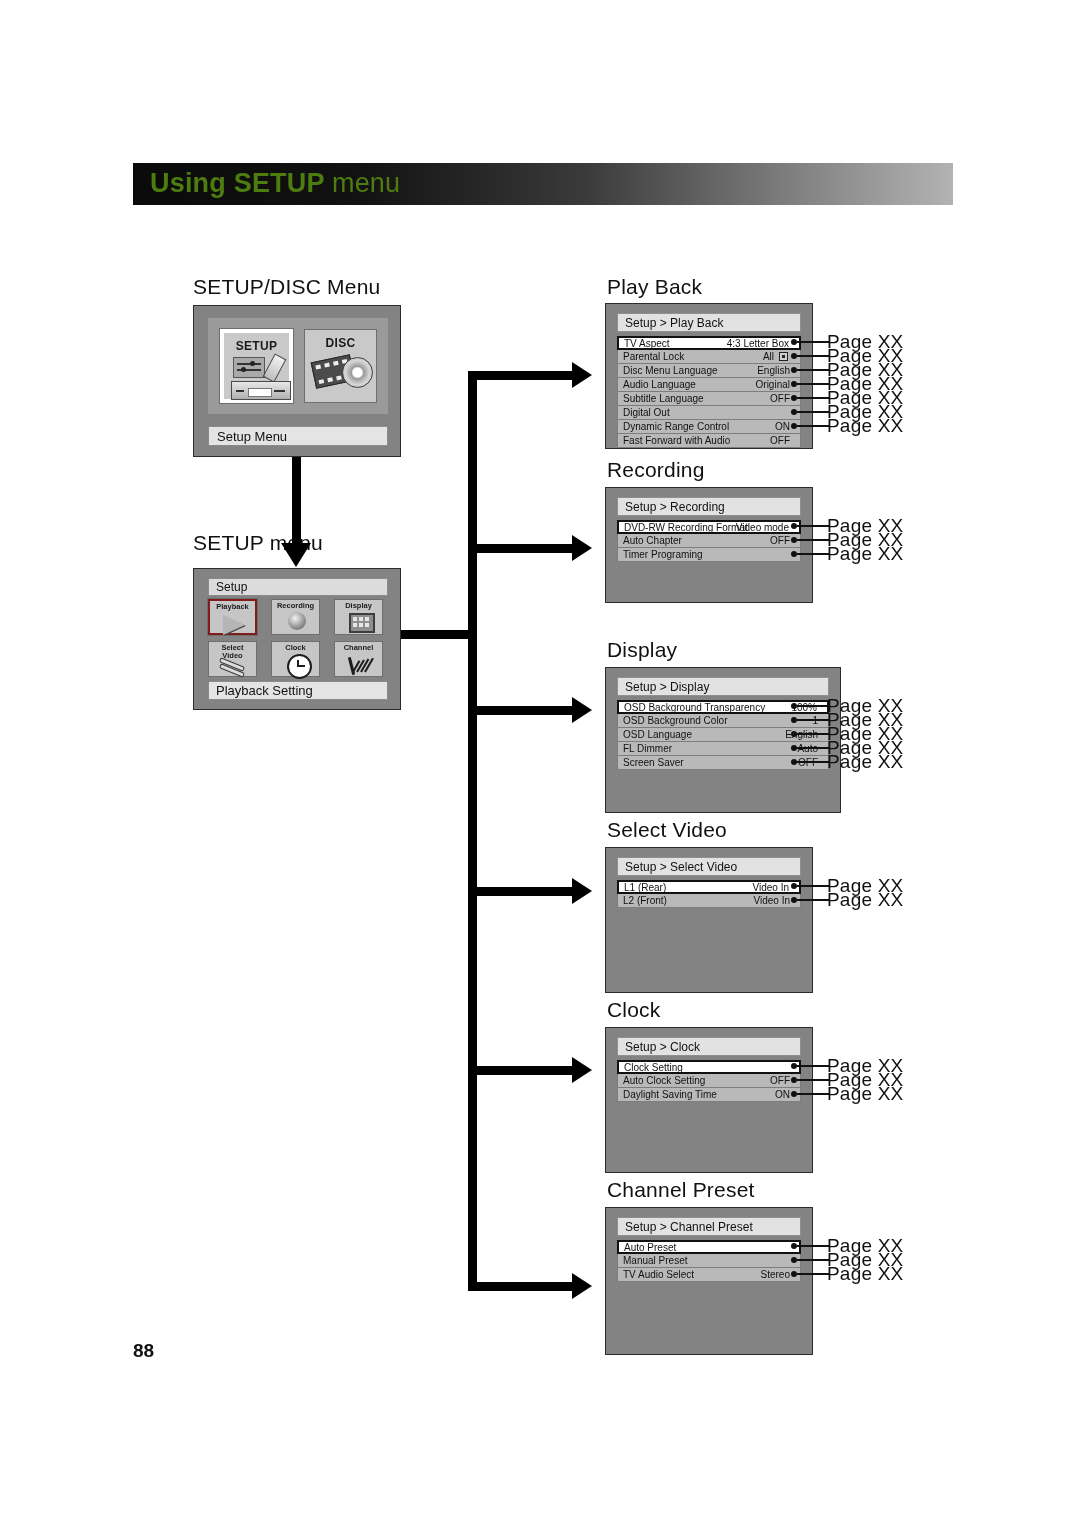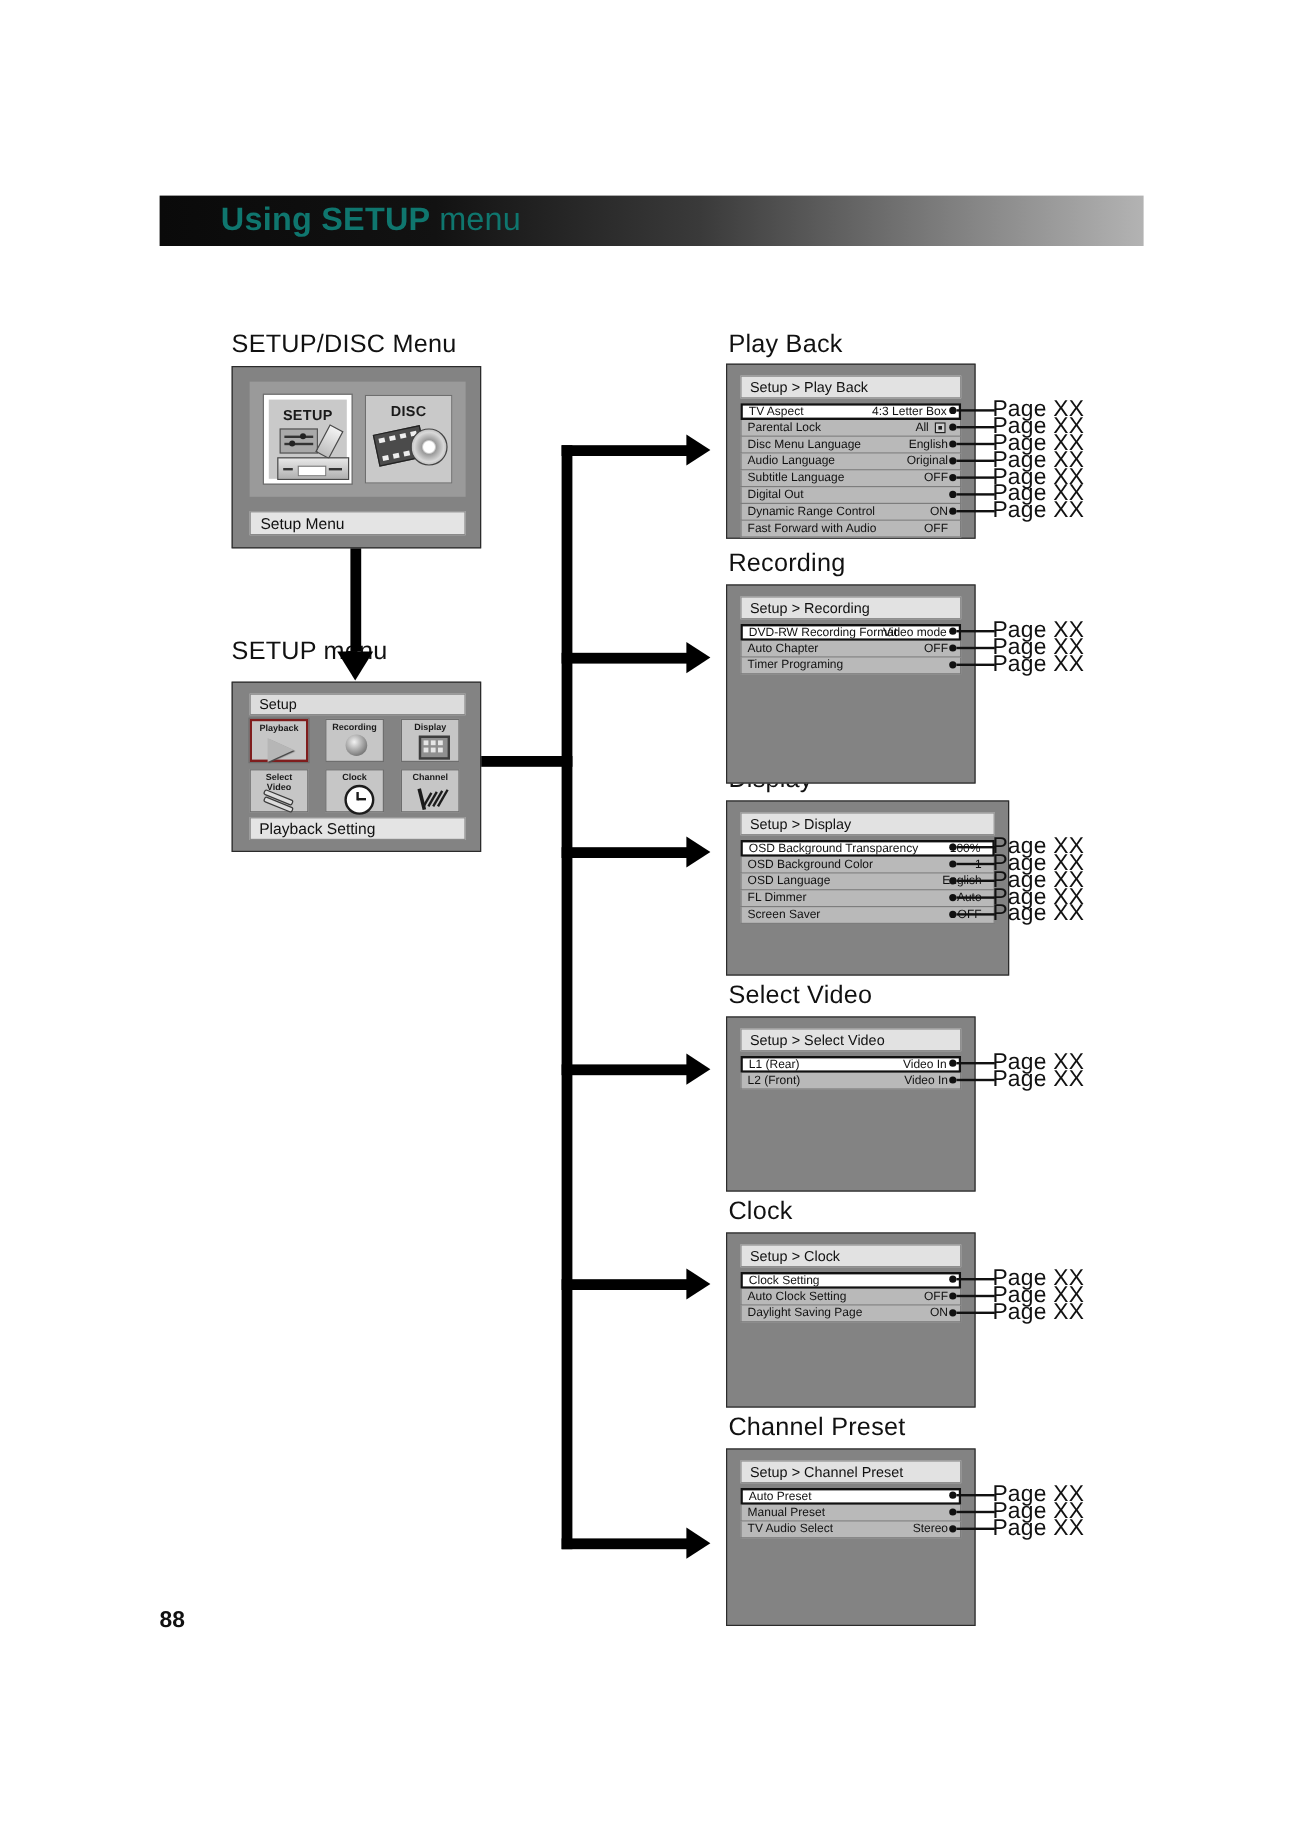--- a/index.html
+++ b/index.html
@@ -16,26 +16,25 @@
   
   .header-bar {
     position: absolute;
     left: 133px; top: 163px;
     width: 820px; height: 42px;
     background: linear-gradient(to right, #0a0a0a 0%, #121212 28%, #3a3a3a 55%, #7e7e7e 80%, #b3b3b3 100%);
   }
   .header-title {
     position: absolute;
     left: 150px; top: 168px;
-    color: #0f766e;
+    color: #4d7c0f;
     font-size: 27px;
     font-weight: bold;
     letter-spacing: 0.2px;
     white-space: nowrap;
-    margin-left: 34px;
   }
   .header-title .thin { font-weight: normal; }
 
   
   .page-number {
     position: absolute;
     left: 133px; top: 1340px;
     font-size: 19px;
     font-weight: bold;
     color: #111;
@@ -507,21 +506,21 @@
       <div class="osd-row">
         <span class="lbl">Dynamic Range Control</span>
         <span class="val" style="right: 10px;">ON</span>
       </div>
       <div class="osd-row">
         <span class="lbl">Fast Forward with Audio</span>
         <span class="val" style="right: 10px;">OFF</span>
       </div>
     </div>
   </div>
-<div class="osd" id="osd-recording" style="left:605px; top:487px;  width:208px; height:166px;">
+<div class="osd" id="osd-recording" style="left:605px; top:487px;  width:208px; height:116px;">
     <div class="osd-header">
       <span>Setup &gt; Recording</span>
     </div>
     <div class="osd-rows">
       <div class="osd-row first highlight">
         <span class="lbl">DVD-RW Recording Format</span>
         <span class="val" style="right: 10px;">Video mode</span>
       </div>
       <div class="osd-row">
         <span class="lbl">Auto Chapter</span>
@@ -580,21 +579,21 @@
     </div>
     <div class="osd-rows">
       <div class="osd-row first highlight">
         <span class="lbl">Clock Setting</span>
       </div>
       <div class="osd-row">
         <span class="lbl">Auto Clock Setting</span>
         <span class="val" style="right: 10px;">OFF</span>
       </div>
       <div class="osd-row">
-        <span class="lbl">Daylight Saving Page</span>
+        <span class="lbl">Daylight Saving Time</span>
         <span class="val" style="right: 10px;">ON</span>
       </div>
     </div>
   </div>
 <div class="osd" id="osd-channel-preset" style="left:605px; top:1207px; width:208px; height:148px;">
     <div class="osd-header">
       <span>Setup &gt; Channel Preset</span>
     </div>
     <div class="osd-rows">
       <div class="osd-row first highlight">

